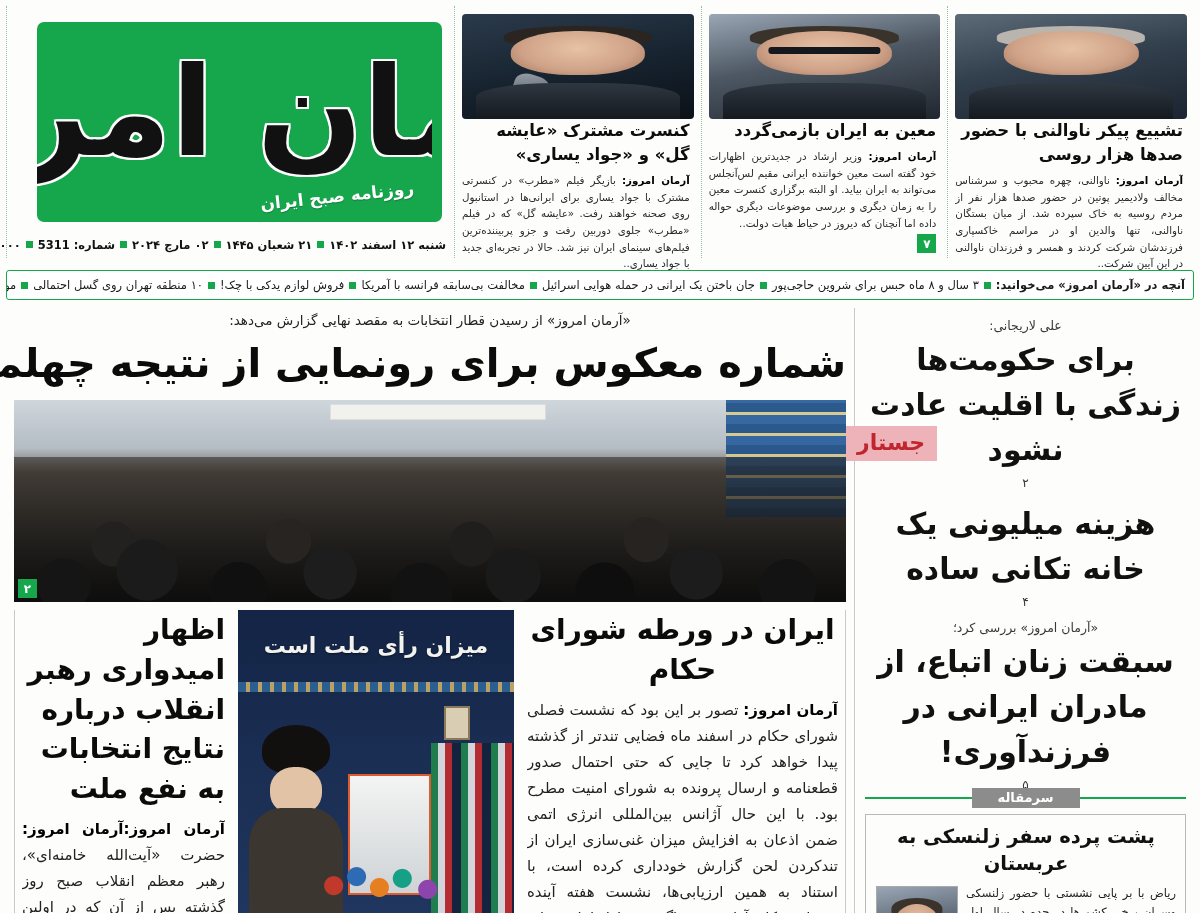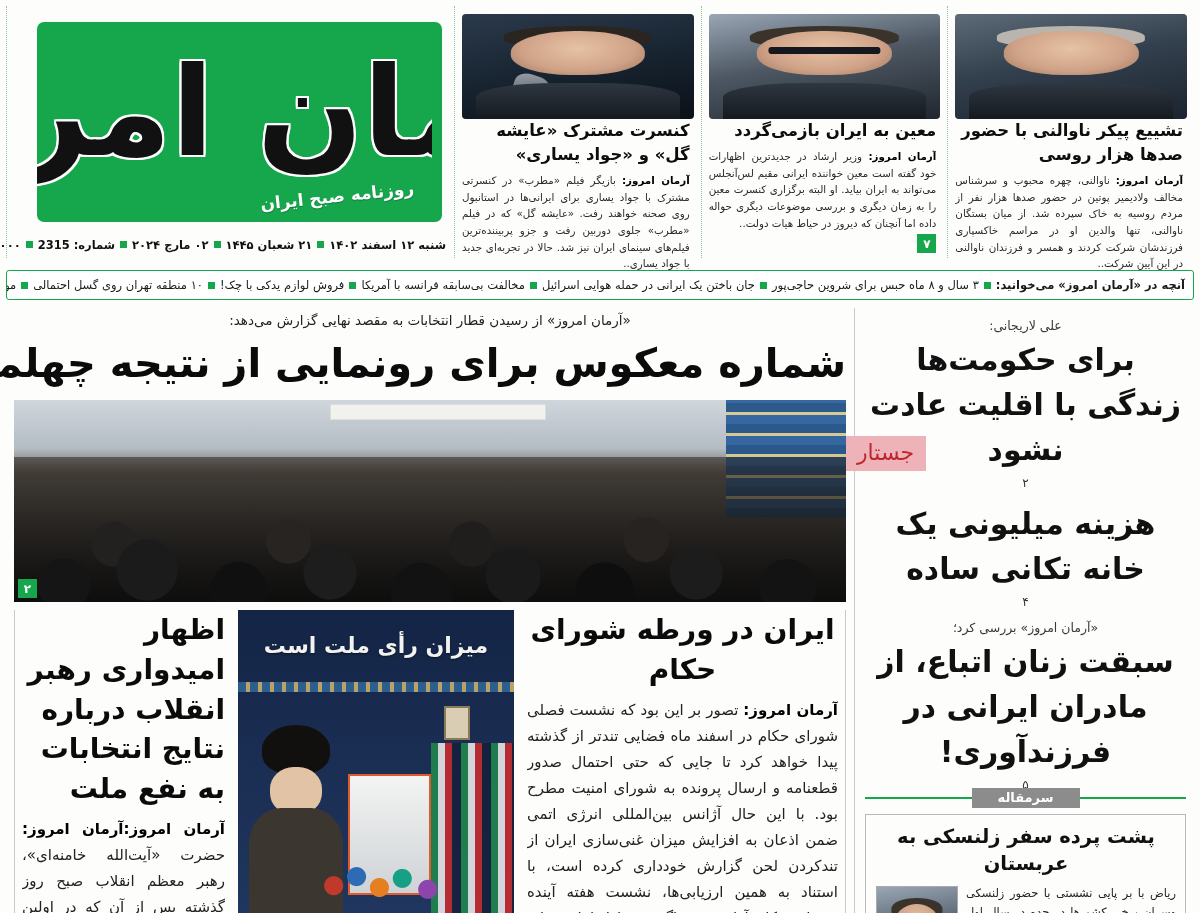--- a/index.html
+++ b/index.html
@@ -222,24 +222,24 @@
     margin: 13px 4px 10px 4px;
   }
   .side-rule .num {
     position: absolute; top: -9px; left: 50%;
     transform: translateX(-50%);
     background: #fdfdfb; padding: 0 7px;
     font-size: 12px; color: #333;
   }
   .jostar-tab {
     position: absolute;
-    top: 128px; left: -10px;
+    top: 118px; left: -10px;
     background: #eeb3b8;
     color: #c0262f;
-    font-size: 22px; font-weight: normal;
+    font-size: 22px; font-weight: bold;
     padding: 4px 12px 6px 12px;
     letter-spacing: 1px;
   }
 
   
   .editorial {
     margin-top: auto;
     border-top: 2px solid #16a74c;
     padding-top: 0;
     position: relative;
@@ -447,21 +447,21 @@
         <div class="teaser-body"><b>آرمان امروز:</b><span> بازیگر فیلم «مطرب» در کنسرتی مشترک با جواد یساری برای ایرانی‌ها در استانبول روی صحنه خواهند رفت. «عایشه گل» که در فیلم «مطرب» جلوی دوربین رفت و جزو پربیننده‌ترین فیلم‌های سینمای ایران نیز شد. حالا در تجربه‌ای جدید با جواد یساری..</span></div>
         <div class="pagebadge">۸</div>
       </div>
     </div>
 
     <div class="masthead">
       <div class="masthead-green"></div>
       <div class="logo-word">آرمان امروز</div>
       <div class="logo-sub">روزنامه صبح ایران</div>
       <div class="dateline">
-        <span>شنبه ۱۲ اسفند ۱۴۰۲</span><span class="sep"></span><span>۲۱ شعبان ۱۴۴۵</span><span class="sep"></span><span>۰۲ مارچ ۲۰۲۴</span><span class="sep"></span><span>شماره: 2315</span><span class="sep"></span><span>۶۰۰۰ تومان</span>
+        <span>شنبه ۱۲ اسفند ۱۴۰۲</span><span class="sep"></span><span>۲۱ شعبان ۱۴۴۵</span><span class="sep"></span><span>۰۲ مارچ ۲۰۲۴</span><span class="sep"></span><span>شماره: 5311</span><span class="sep"></span><span>۶۰۰۰ تومان</span>
       </div>
     </div>
   </div>
 
   <div class="ticker">
     <span class="ticker-lead">آنچه در «آرمان امروز» می‌خوانید:</span>
     <span class="ticker-items">
       <span class="tick-sq"></span>
         <span>۳ سال و ۸ ماه حبس برای شروین حاجی‌پور</span>
       <span class="tick-sq"></span>

